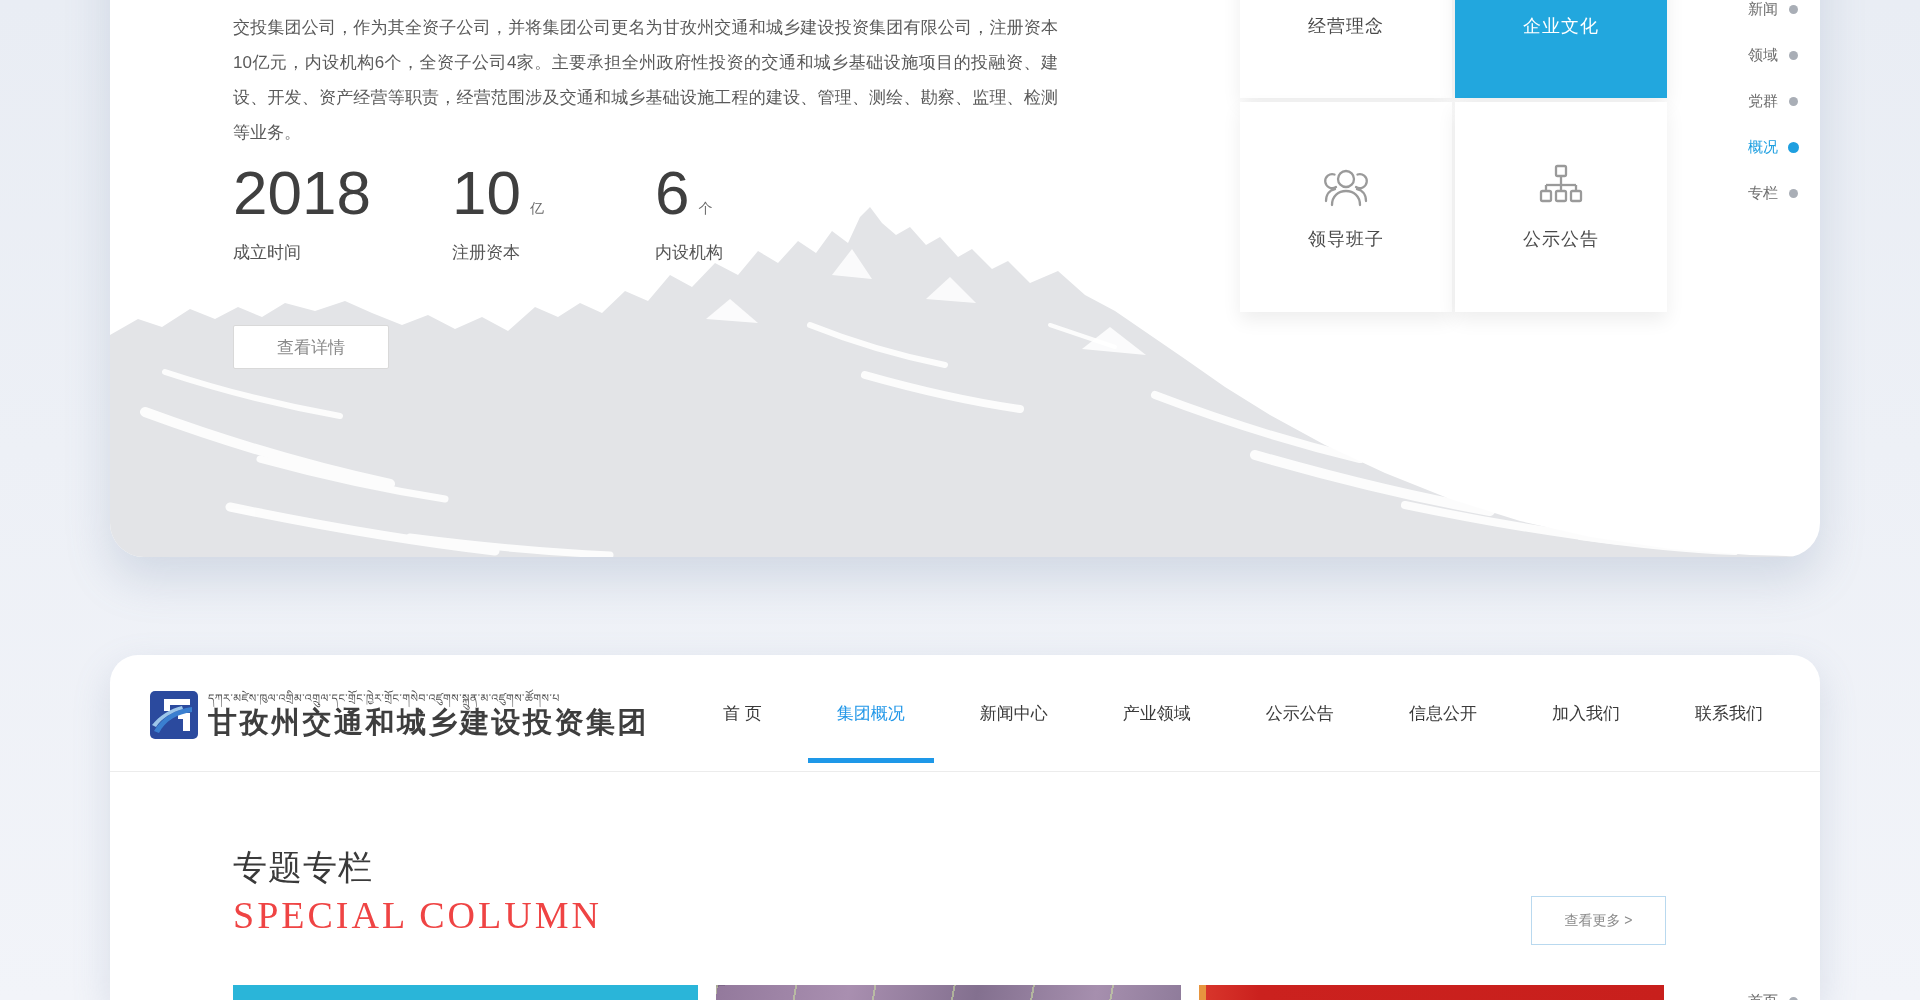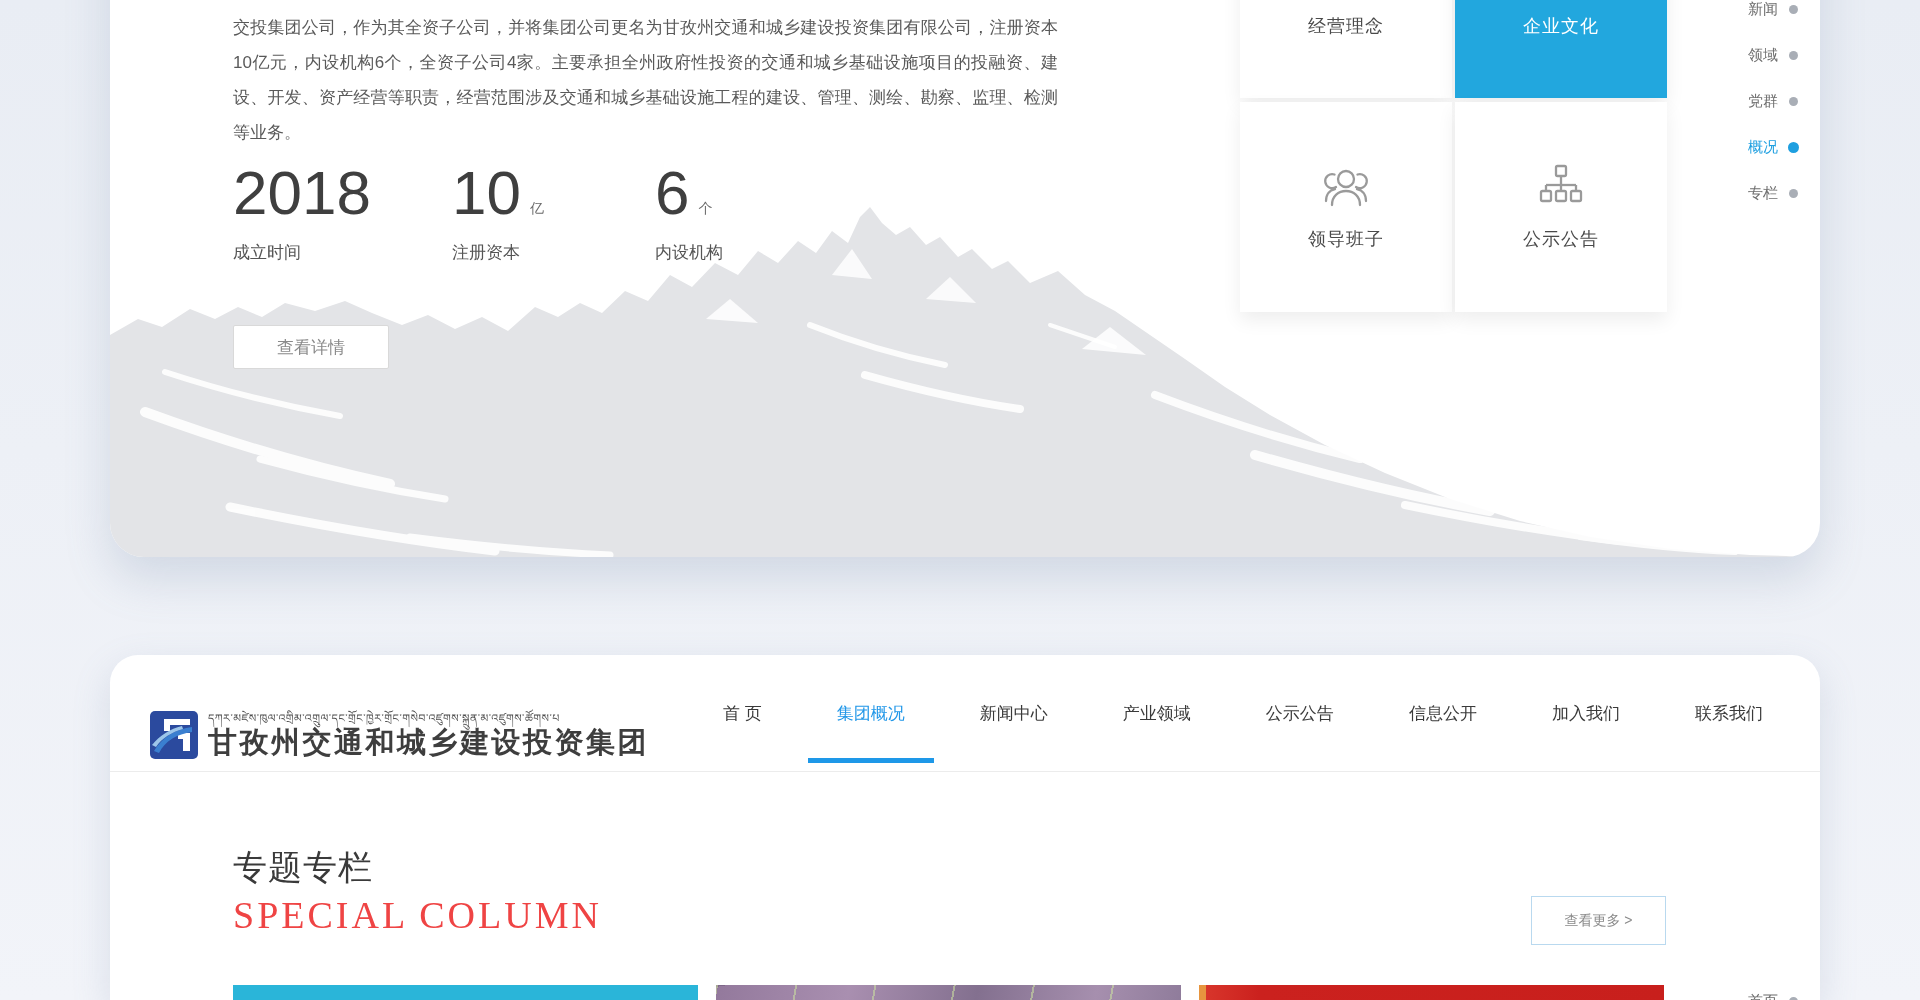--- a/index.html
+++ b/index.html
@@ -66,21 +66,21 @@
   .side-row.active .side-dot { background:#1e9fe0; width:11px; height:11px; margin-left:10px; }
 
   
   .card2 {
     position:absolute; left:110px; top:655px; width:1710px; height:345px;
     background:#fff; border-radius:28px 28px 0 0;
     box-shadow:0 14px 38px rgba(110,130,165,.20);
     overflow:hidden;
   }
   .site-header { position:relative; height:117px; border-bottom:1px solid #ececec; }
-  .logo-wrap { position:absolute; left:40px; top:36px; display:flex; align-items:center; cursor:pointer;margin-top:20px; }
+  .logo-wrap { position:absolute; left:40px; top:36px; display:flex; align-items:center; cursor:pointer; }
   .logo-mark { width:48px; height:48px; }
   .logo-text { margin-left:10px; }
   .logo-tibetan { font-size:11px; color:#4c4c4c; letter-spacing:.5px; line-height:13px; }
   .logo-title { font-size:29px; font-weight:bold; color:#3e3e3e; letter-spacing:2.5px; line-height:34px; }
   .main-nav {
     position:absolute; right:57px; top:0; height:117px; width:1040px;
     display:flex; align-items:center; justify-content:space-between;
   }
   .nav-item { position:relative; height:117px; display:flex; align-items:center;
     font-size:17px; color:#3a3a3a; cursor:pointer; white-space:nowrap; }

